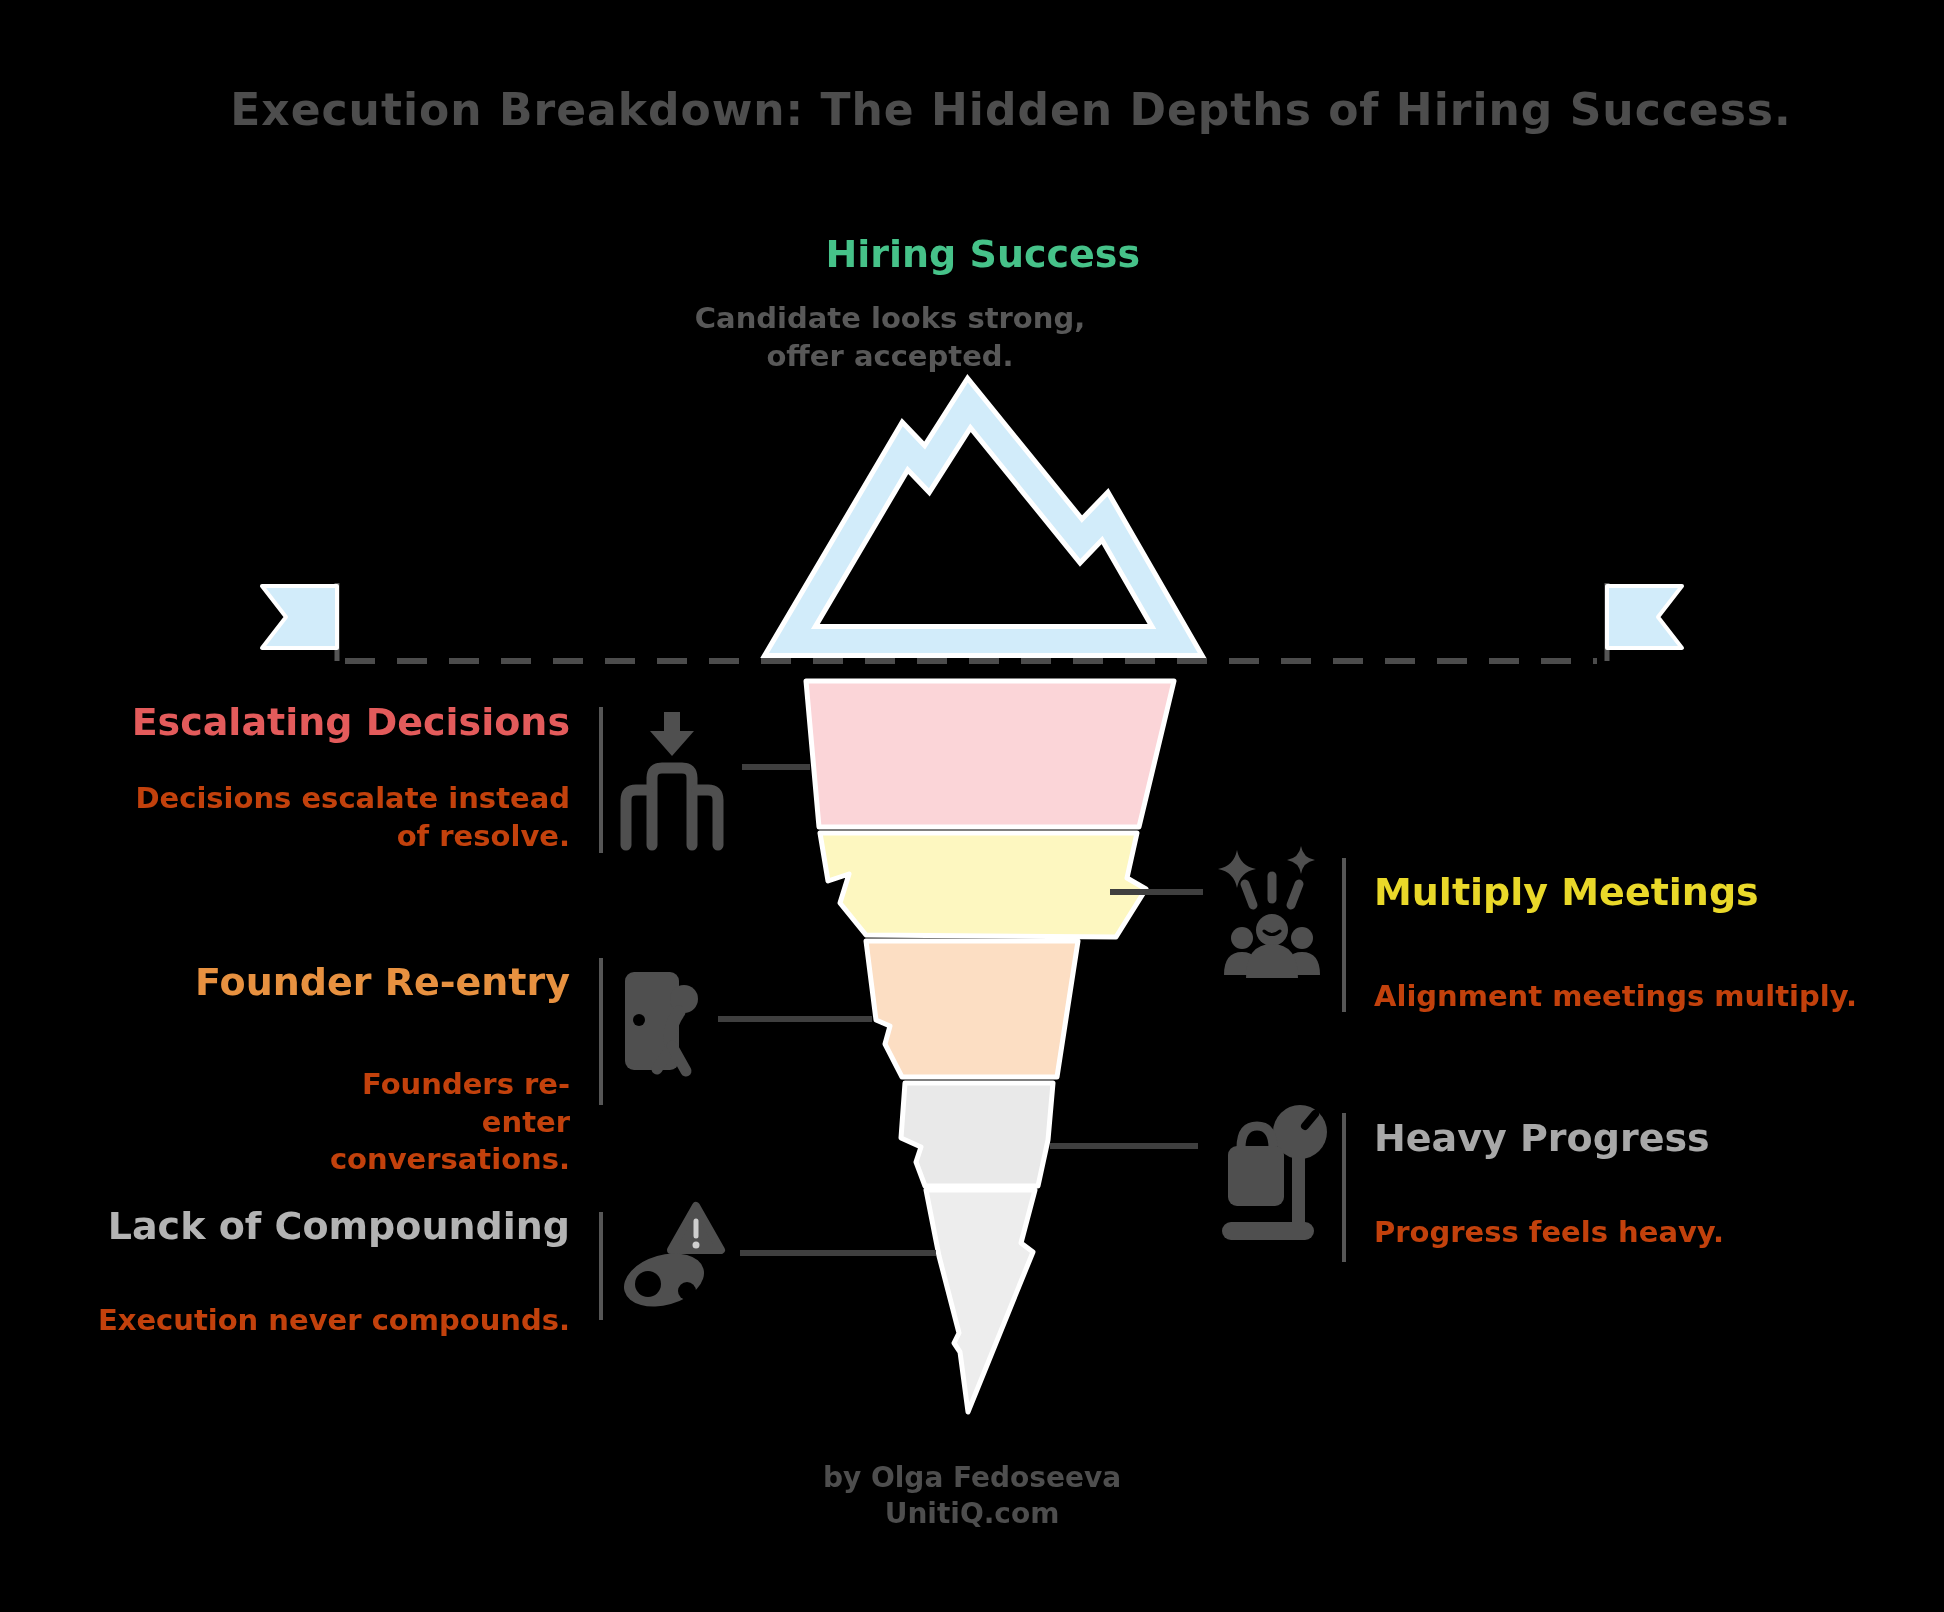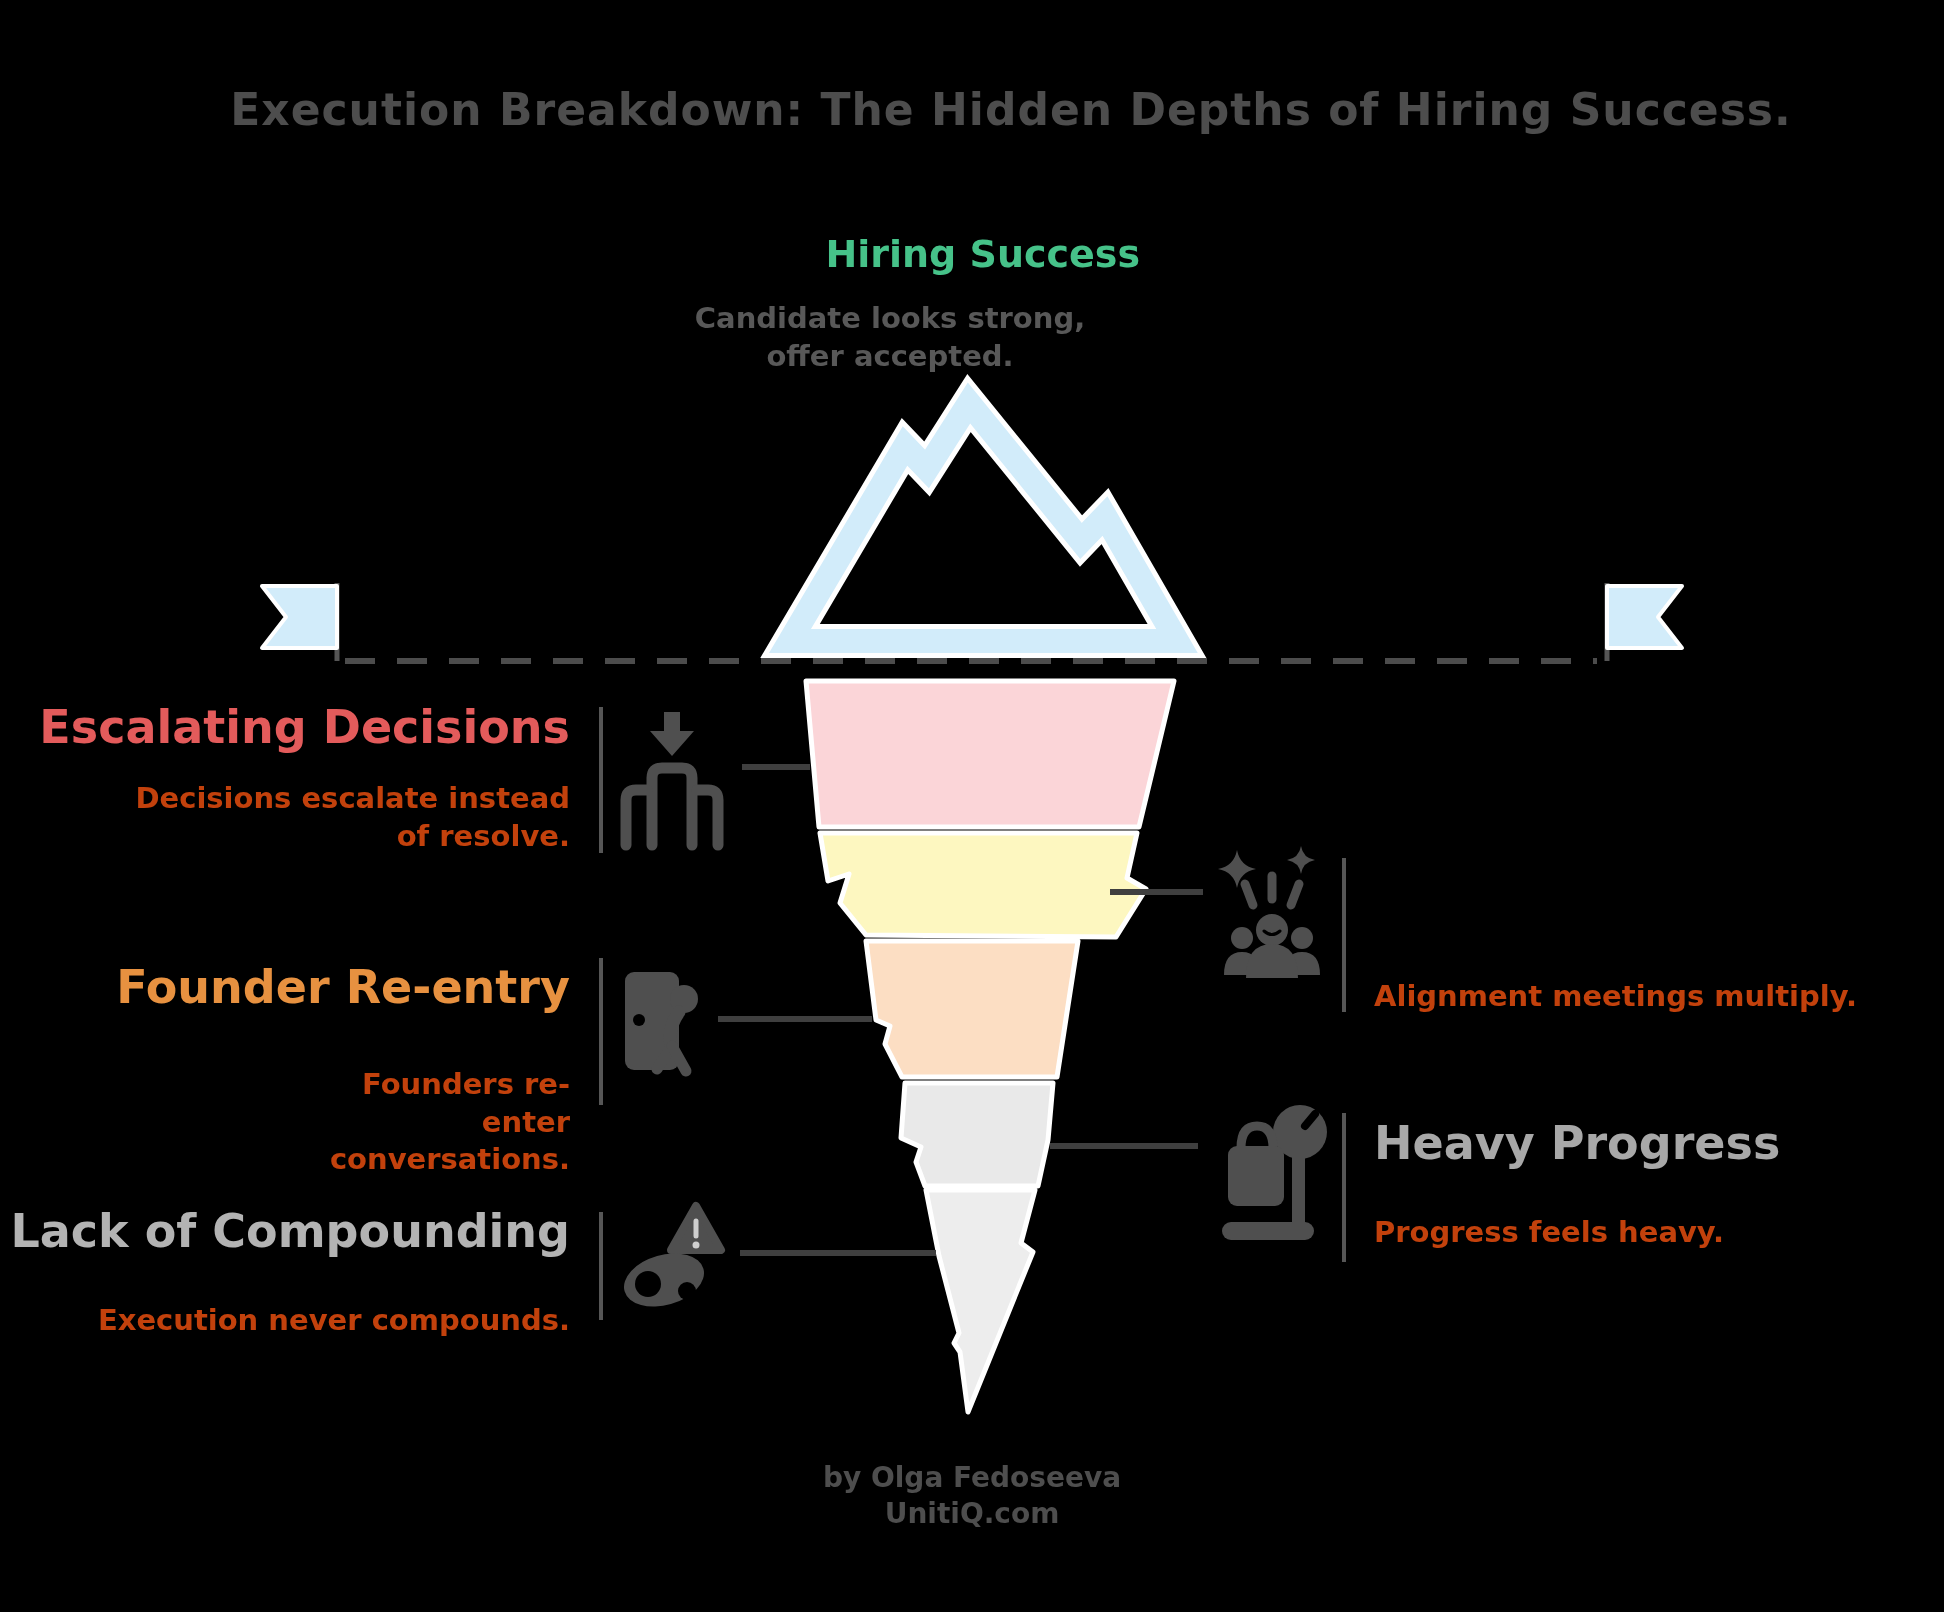--- a/index.html
+++ b/index.html
@@ -13,21 +13,21 @@
     font-size:44px;font-weight:bold;color:#4d4d4d;letter-spacing:1px;margin-left:39px;
   }
   .surface-title{
     top:232px;left:640px;width:500px;text-align:right;
     font-size:38px;font-weight:bold;color:#46c289;
   }
   .surface-sub{
     top:300px;left:660px;width:460px;text-align:center;
     font-size:29px;font-weight:bold;color:#585858;line-height:1.3;
   }
-  .sec-title{font-size:46px;font-weight:bold;line-height:1.1;white-space:nowrap;}
+  .sec-title{font-size:38px;font-weight:bold;line-height:1.1;white-space:nowrap;}
   .sec-sub{font-size:29px;font-weight:bold;color:#c2410c;line-height:1.3;}
   .t-right{text-align:right;right:1374px;}
   .t-left{text-align:left;left:1374px;}
   .esc-title{top:702px;color:#e35b5b;}
   .esc-sub{top:780px;width:455px;}
   .mul-title{top:872px;color:#e9d829;}
   .mul-sub{top:978px;white-space:nowrap;}
   .fou-title{top:962px;color:#e79140;}
   .fou-sub{top:1066px;width:290px;}
   .hea-title{top:1118px;color:#a8a8a8;}
@@ -134,20 +134,21 @@
   </svg>
 
   <div class="abs main-title">Execution Breakdown: The Hidden Depths of Hiring Success.</div>
 
   <div class="abs surface-title">Hiring Success</div>
   <div class="abs surface-sub">Candidate looks strong, offer accepted.</div>
 
   <div class="abs sec-title t-right esc-title">Escalating Decisions</div>
   <div class="abs sec-sub t-right esc-sub">Decisions escalate instead of resolve.</div>
 
+  <div class="abs sec-title t-left mul-title">Multiply Meetings</div>
   <div class="abs sec-sub t-left mul-sub">Alignment meetings multiply.</div>
 
   <div class="abs sec-title t-right fou-title">Founder Re-entry</div>
   <div class="abs sec-sub t-right fou-sub">Founders re-enter conversations.</div>
 
   <div class="abs sec-title t-left hea-title">Heavy Progress</div>
   <div class="abs sec-sub t-left hea-sub">Progress feels heavy.</div>
 
   <div class="abs sec-title t-right lac-title">Lack of Compounding</div>
   <div class="abs sec-sub t-right lac-sub">Execution never compounds.</div>

